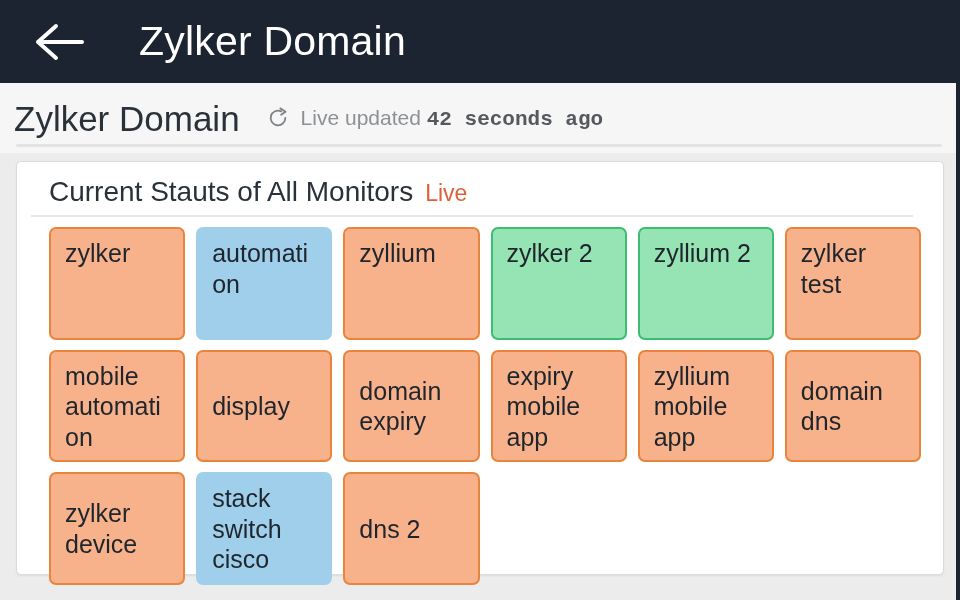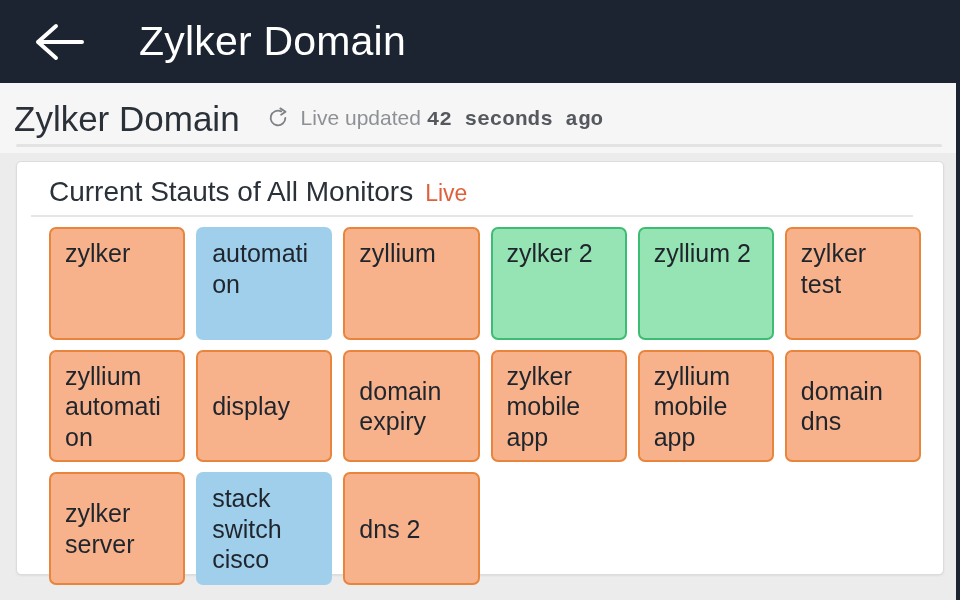--- a/index.html
+++ b/index.html
@@ -237,39 +237,39 @@
         <div class="tile up">
           <span class="tile-label">zylker 2</span>
         </div>
         <div class="tile up">
           <span class="tile-label">zyllium 2</span>
         </div>
         <div class="tile down">
           <span class="tile-label">zylker test</span>
         </div>
         <div class="tile down">
-          <span class="tile-label">zyllium automation</span>
+          <span class="tile-label">mobile automation</span>
         </div>
         <div class="tile down center">
           <span class="tile-label">display</span>
         </div>
         <div class="tile down center">
           <span class="tile-label">domain expiry</span>
         </div>
         <div class="tile down">
-          <span class="tile-label">zylker mobile app</span>
+          <span class="tile-label">expiry mobile app</span>
         </div>
         <div class="tile down">
           <span class="tile-label">zyllium mobile app</span>
         </div>
         <div class="tile down center">
           <span class="tile-label">domain dns</span>
         </div>
         <div class="tile down center">
-          <span class="tile-label">zylker server</span>
+          <span class="tile-label">zylker device</span>
         </div>
         <div class="tile suspended">
           <span class="tile-label">stack switch cisco</span>
         </div>
         <div class="tile down center">
           <span class="tile-label">dns 2</span>
         </div>
       </div>
 
   </div>

